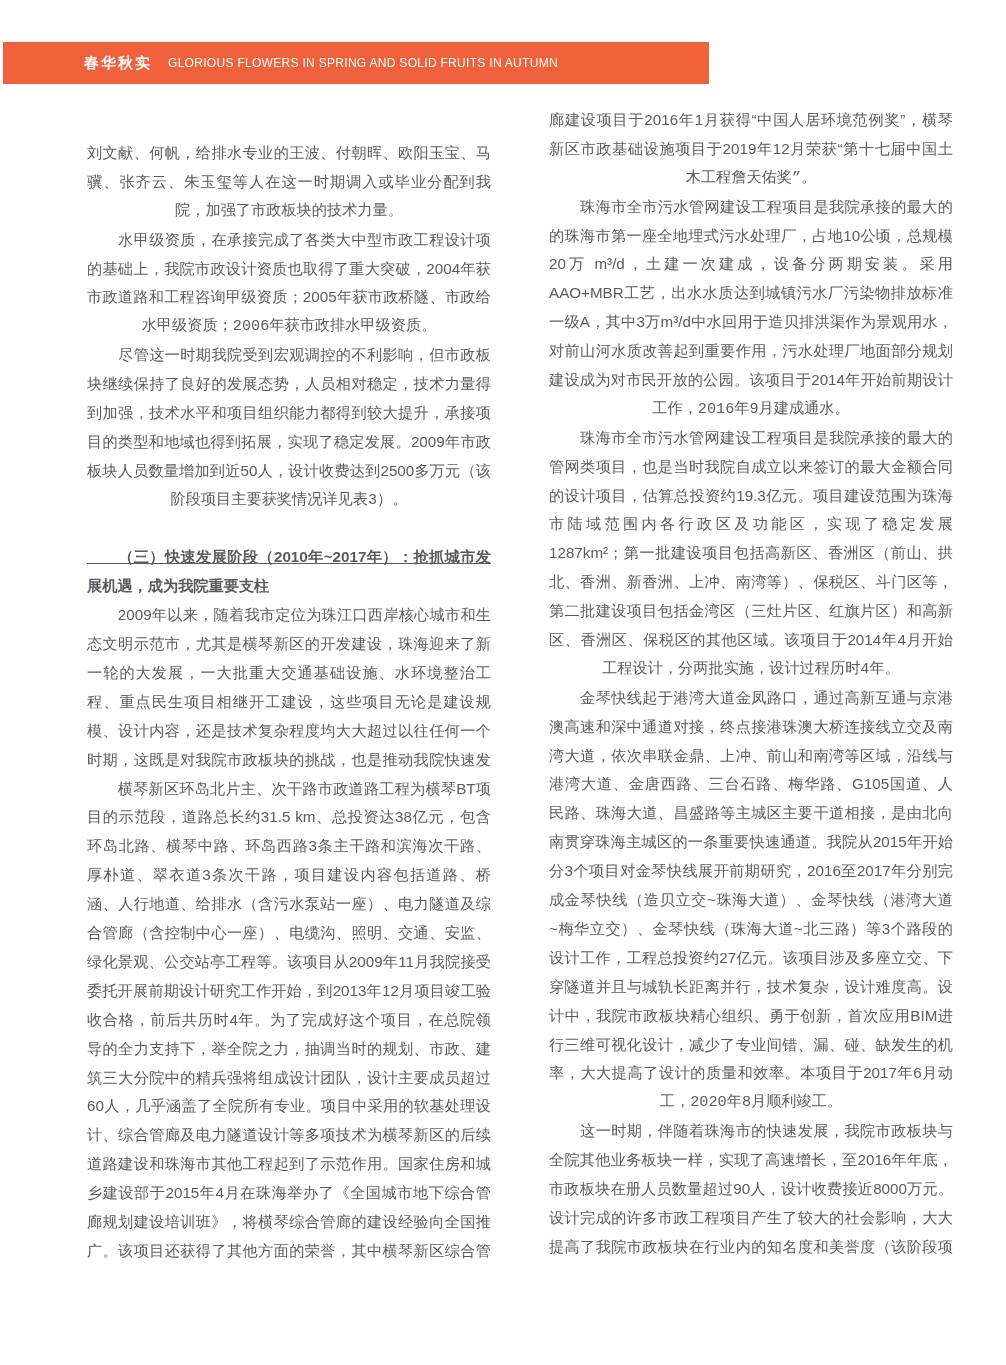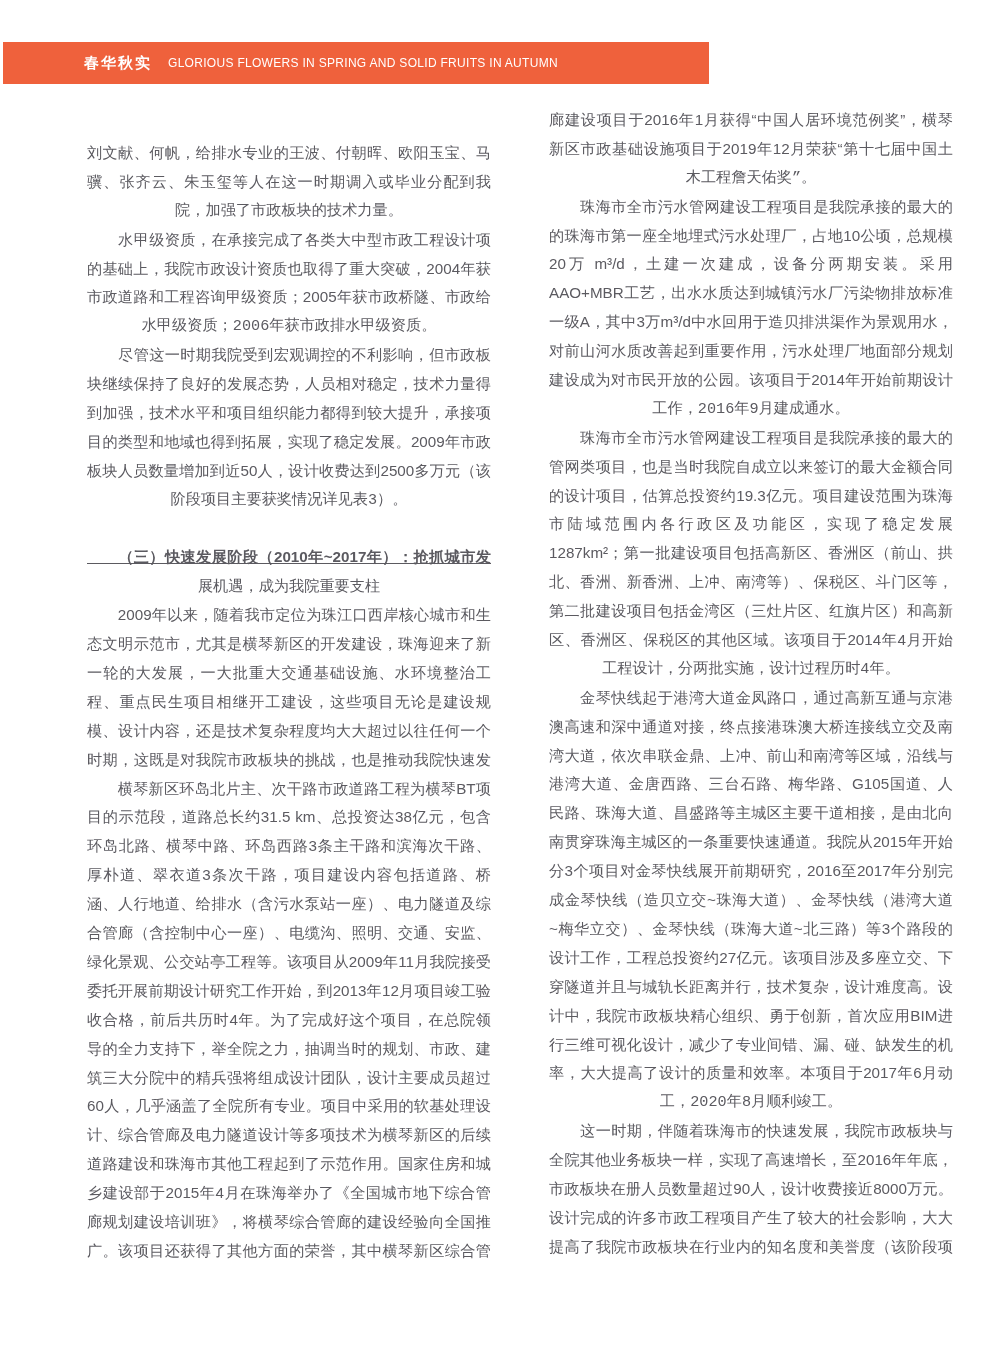--- a/index.html
+++ b/index.html
@@ -36,21 +36,21 @@
   .col-left{left:87px;margin-top:33px;}
   .col-right{left:549px;}
   .line{
     height:28.9px;line-height:28.9px;
     font-size:15.2px;
     overflow:hidden;
   }
   .j{text-align:justify;text-align-last:justify;text-justify:inter-character;}
   .l{text-align:center;font-family:Liberation Mono, monospace;}
   .hj{font-weight:bold;text-align:justify;text-align-last:justify;text-justify:inter-character;text-decoration:underline;}
-  .hl{font-weight:normal;text-align:center;}
+  .hl{font-weight:bold;text-align:left;}
   .blank{}
   .footer{
     position:absolute;left:87px;top:1368px;
     color:var(--footer_text,#3C3C3E);
     font-size:16px;font-weight:600;letter-spacing:0.3px;
     white-space:nowrap;
   }
   .footer .page-num{margin-right:10px;}
   .footer .journal{margin-right:10px;}
 </style>

